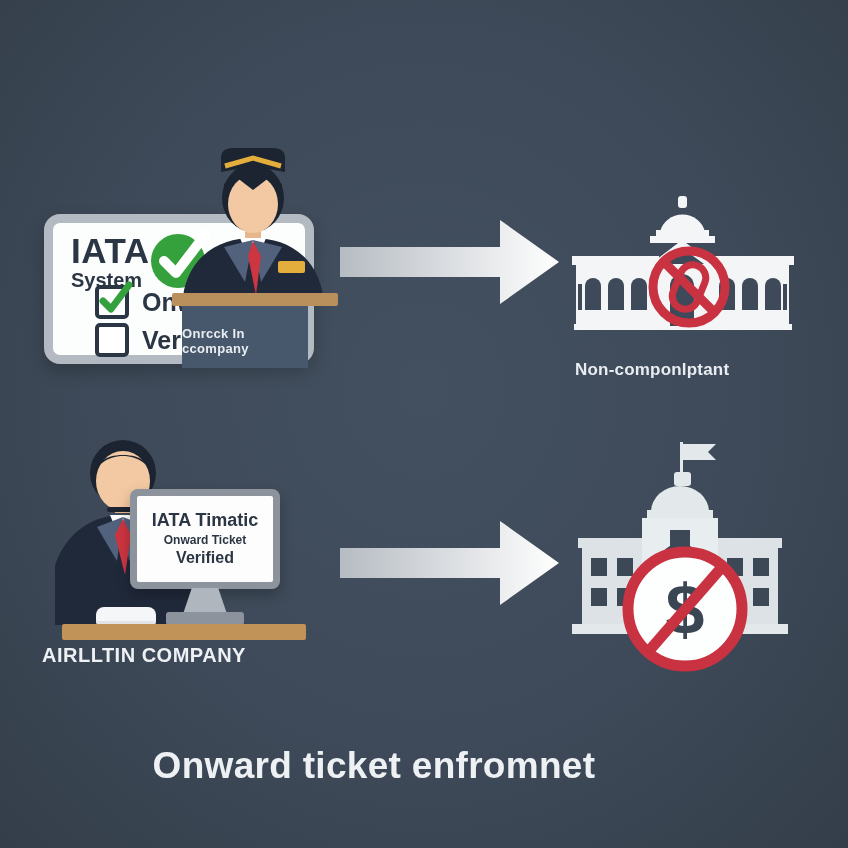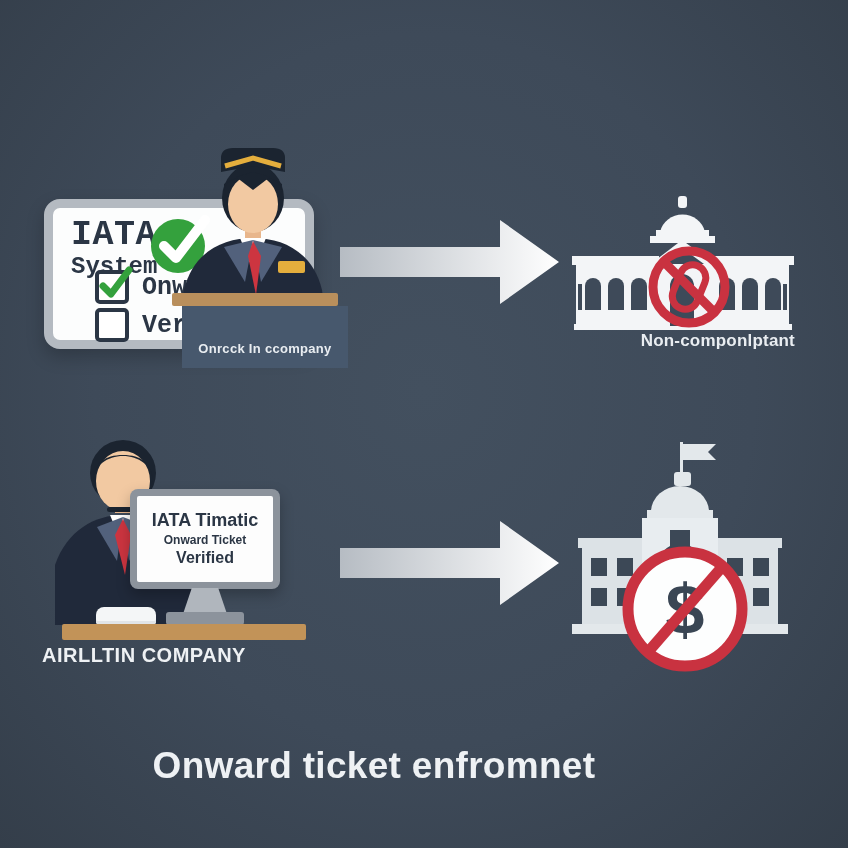--- a/index.html
+++ b/index.html
@@ -5,52 +5,52 @@
   html,body{margin:0;padding:0;background:#2e3742;}
   #canvas{
     position:relative;width:848px;height:848px;overflow:hidden;
     background:radial-gradient(ellipse at 50% 46%, #43505f 0%, #3e4a59 55%, #343e4a 100%);
     font-family:"Liberation Sans", sans-serif;
   }
   .abs{position:absolute;}
 
   
   .iata-card{
-    left:44px;top:199px;width:252px;height:132px;
+    left:44px;top:214px;width:252px;height:132px;
     background:#fcfdfd;border:9px solid #b4bac1;border-radius:16px;
-    box-shadow:0 8px 18px rgba(0,0,0,.22);z-index:1;font-family:Liberation Mono, monospace;
+    box-shadow:0 8px 18px rgba(0,0,0,.22);z-index:1;
   }
   .card-title{position:absolute;left:18px;top:10px;color:#2b3645;line-height:1.0;}
   .card-title .l1{font-size:35px;font-weight:800;letter-spacing:.5px;}
-  .card-title .l2{font-size:24px;font-weight:600;margin-top:2px;}
+  .card-title .l2{font-size:20px;font-weight:600;margin-top:2px;}
   .check-circle-svg{position:absolute;left:98px;top:6px;overflow:visible;}
   .cb-row{position:absolute;display:flex;align-items:center;gap:13px;}
   .cb-row.r1{left:42px;top:62px;}
   .cb-row.r2{left:42px;top:100px;}
   .cb-box{width:26px;height:26px;border:4px solid #2b3645;border-radius:5px;background:#fff;position:relative;}
   .cb-box svg{position:absolute;left:-2px;top:-8px;overflow:visible;}
   .cb-label{font-size:25px;font-weight:700;color:#2b3645;}
 
   
   .desk-top{left:172px;top:293px;width:166px;height:13px;background:#b98f5c;border-radius:2px;z-index:3;}
   .desk-panel{
-    left:182px;top:306px;width:166px;height:62px;background:#47586d;z-index:3;
+    left:182px;top:306px;width:126px;height:62px;background:#47586d;z-index:3;
     display:flex;align-items:flex-end;justify-content:center;padding-bottom:12px;box-sizing:border-box;
   }
   .desk-panel span{font-size:13px;font-weight:600;color:#e9edf1;letter-spacing:.3px;}
 
   
   .arrow{width:219px;height:84px;z-index:2;}
   .arrow-1{left:340px;top:220px;}
   .arrow-2{left:340px;top:521px;}
 
   
   .result-label{
-    left:575px;width:220px;text-align:right;color:#e9edf1;
-    font-weight:700;font-size:17px;letter-spacing:.2px;z-index:4;
+    left:575px;width:220px;text-align:left;color:#e9edf1;
+    font-weight:700;font-size:17px;letter-spacing:.2px;z-index:4;margin-top:29px;
   }
   .result-label.top{top:331px;}
 
   
   .monitor-frame{
     left:130px;top:489px;width:150px;height:100px;background:#8c939c;border-radius:8px;z-index:4;
     box-shadow:0 6px 14px rgba(0,0,0,.25);
   }
   .monitor-screen{
     position:absolute;left:7px;top:7px;right:7px;bottom:7px;background:#fdfdfd;border-radius:2px;

